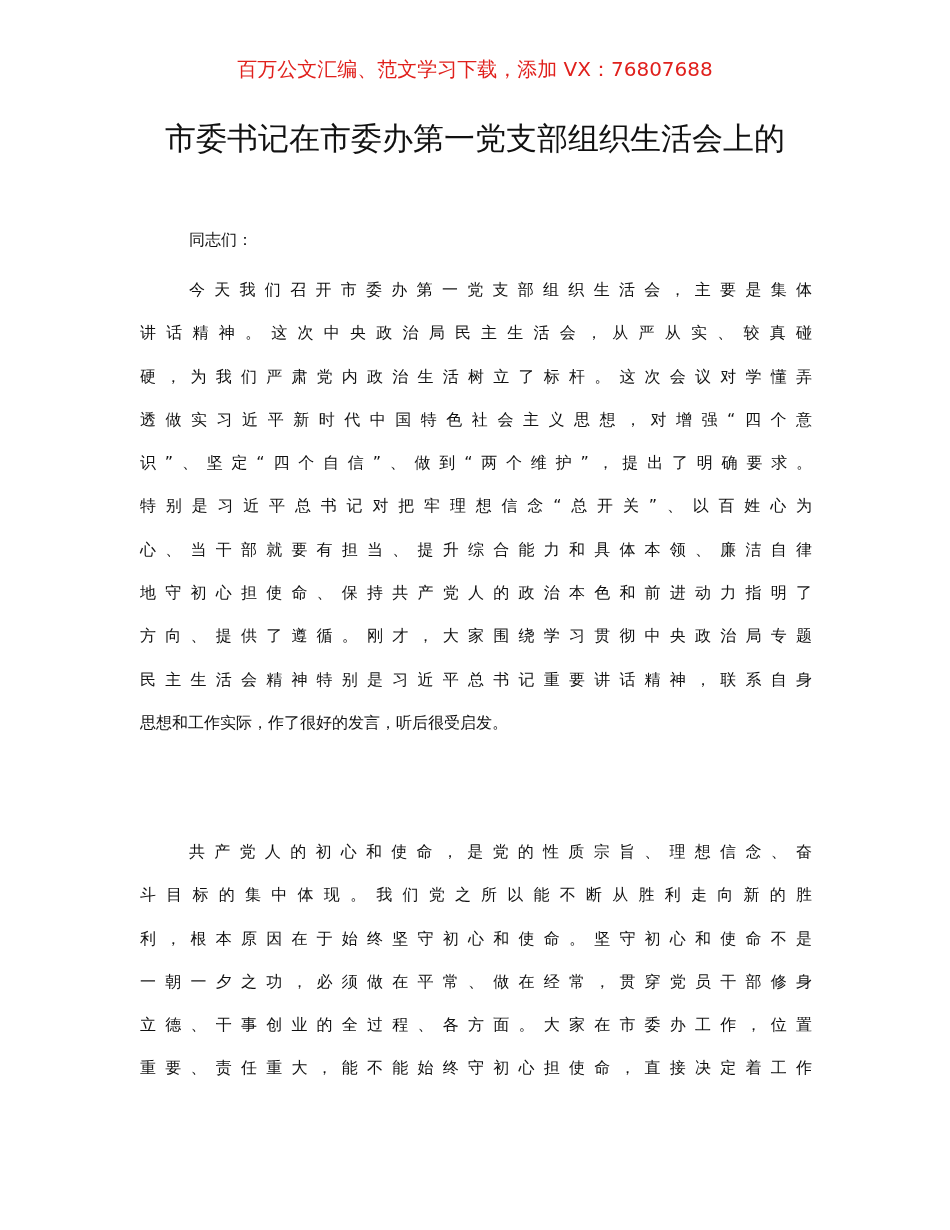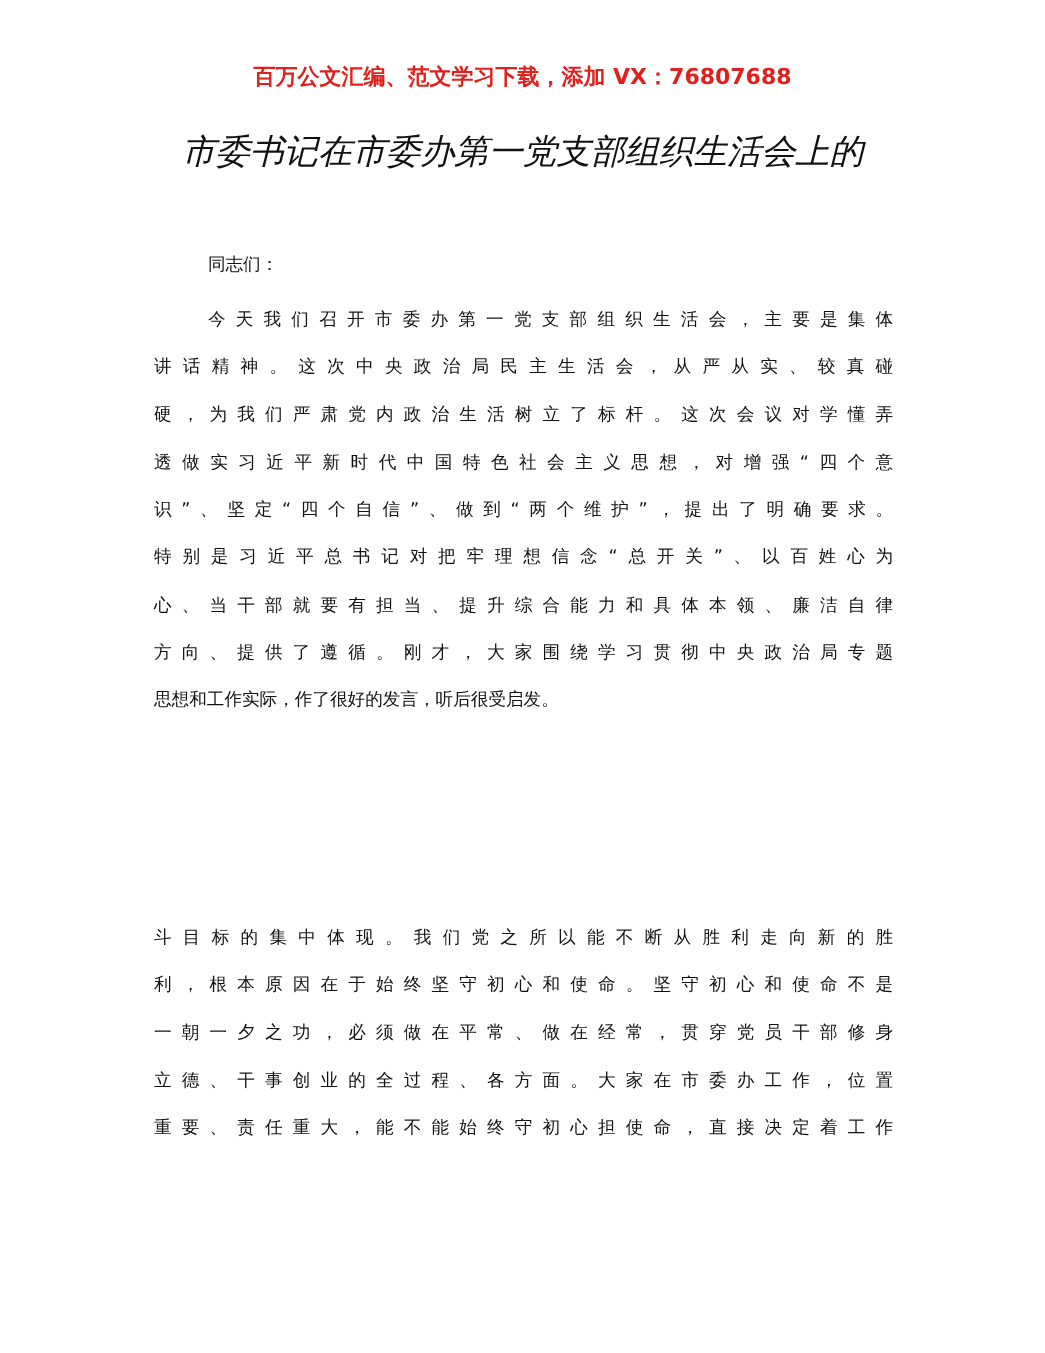--- a/index.html
+++ b/index.html
@@ -1,52 +1,55 @@
 <!DOCTYPE html>
 <html><head>
   <meta charset="utf-8">
   <style>
     html, body { margin: 0; padding: 0; background: #ffffff; }
     body { width: 950px; height: 1230px; position: relative; overflow: hidden;
            font-family: "DejaVu Sans", "Liberation Sans", sans-serif; color: #1a1a1a; }
     .header-note { position: absolute; top: 56px; left: 0; width: 950px; text-align: center;
-                   color: #e0201c; font-size: 20px; letter-spacing: 0px; font-weight: bold; }
+                   color: #e0201c; font-size: 20px; letter-spacing: 0px; }
     .title { position: absolute; top: 114px; left: 140px; width: 670px; text-align: center;
              font-size: 31px; line-height: 48px; color: #111; }
     .body-text { position: absolute; left: 140px; width: 672px; font-size: 16px;
                  line-height: 43.3px; color: #111; }
     .greeting { top: 218px; text-indent: 49px; }
     .para1 { top: 268px; }
     .para2 { top: 830px; }
     .line { display: block; white-space: nowrap; text-align: justify; text-align-last: justify; height: 43.3px; }
     .line.last { text-align-last: left; }
     .indent { padding-left: 49px; }
   </style>
 </head>
 <body>
 
 <div class="header-note">百万公文汇编、范文学习下载，添加 VX：76807688</div>
 
 <div class="title">
-  <span class="line last" style="text-align:center;text-align-last:center;height:48px;font-style:italic;">市委书记在市委办第一党支部组织生活会上的</span>
+  <span class="line last" style="text-align:center;text-align-last:center;height:48px;">市委书记在市委办第一党支部组织生活会上的</span>
 </div>
 
 <div class="body-text greeting">同志们：</div>
 
 <div class="body-text para1">
   <span class="line indent">今天我们召开市委办第一党支部组织生活会，主要是集体</span>
   <span class="line">讲话精神。这次中央政治局民主生活会，从严从实、较真碰</span>
   <span class="line">硬，为我们严肃党内政治生活树立了标杆。这次会议对学懂弄</span>
   <span class="line">透做实习近平新时代中国特色社会主义思想，对增强“四个意</span>
   <span class="line">识”、坚定“四个自信”、做到“两个维护”，提出了明确要求。</span>
   <span class="line">特别是习近平总书记对把牢理想信念“总开关”、以百姓心为</span>
   <span class="line">心、当干部就要有担当、提升综合能力和具体本领、廉洁自律</span>
+  <span class="line">地守初心担使命、保持共产党人的政治本色和前进动力指明了</span>
   <span class="line">方向、提供了遵循。刚才，大家围绕学习贯彻中央政治局专题</span>
+  <span class="line">民主生活会精神特别是习近平总书记重要讲话精神，联系自身</span>
   <span class="line last">思想和工作实际，作了很好的发言，听后很受启发。</span>
 </div>
 
 <div class="body-text para2">
+  <span class="line indent">共产党人的初心和使命，是党的性质宗旨、理想信念、奋</span>
   <span class="line">斗目标的集中体现。我们党之所以能不断从胜利走向新的胜</span>
   <span class="line">利，根本原因在于始终坚守初心和使命。坚守初心和使命不是</span>
   <span class="line">一朝一夕之功，必须做在平常、做在经常，贯穿党员干部修身</span>
   <span class="line">立德、干事创业的全过程、各方面。大家在市委办工作，位置</span>
   <span class="line">重要、责任重大，能不能始终守初心担使命，直接决定着工作</span>
 </div>
 
 </body></html>

